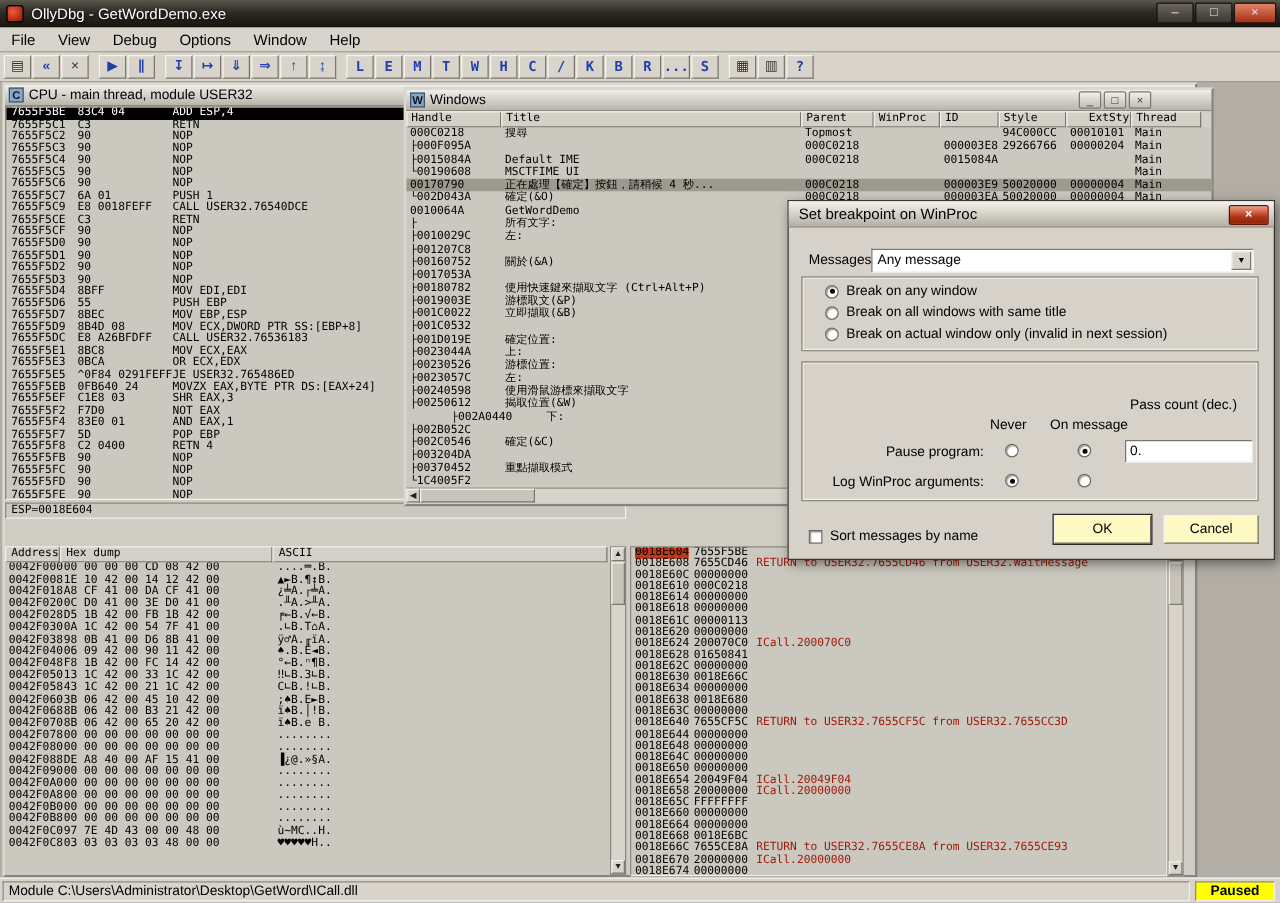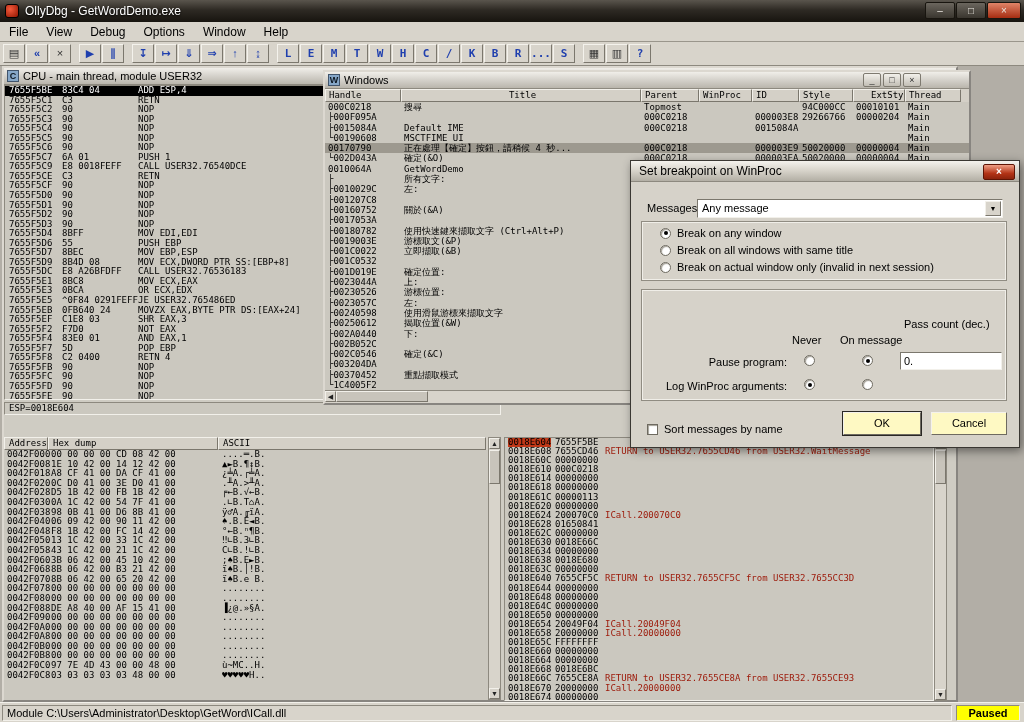--- a/index.html
+++ b/index.html
@@ -265,21 +265,21 @@
       <span class="wicon">W</span>
       <span>Windows</span>
       <span class="smbtns">
         <span class="smbtn">_</span>
         <span class="smbtn">□</span>
         <span class="smbtn">×</span>
       </span>
     </div>
     <div id="wcols">
         <div class="wcol" style="width: 76px;">Handle</div>
-        <div class="wcol" style="width: 240px; text-align: center;">Title</div>
+        <div class="wcol" style="width: 240px;">Title</div>
         <div class="wcol" style="width: 58px;">Parent</div>
         <div class="wcol" style="width: 53px;">WinProc</div>
         <div class="wcol" style="width: 47px;">ID</div>
         <div class="wcol" style="width: 54px;">Style</div>
         <div class="wcol" style="width: 52px; padding-left: 17px;">ExtStyle</div>
         <div class="wcol" style="width: 56px;">Thread</div>
       </div>
     <div id="wlist">
         <div class="wrow">
           <div class="wcell" style="width: 76px;">000C0218</div>
@@ -495,21 +495,21 @@
           <div class="wcell" style="width: 76px;">├00250612</div>
           <div class="wcell" style="width: 240px;">揭取位置(&amp;W)</div>
           <div class="wcell" style="width: 58px;"></div>
           <div class="wcell" style="width: 53px;"></div>
           <div class="wcell" style="width: 47px;"></div>
           <div class="wcell" style="width: 54px;"></div>
           <div class="wcell" style="width: 52px;"></div>
           <div class="wcell" style="width: 64px;"></div>
         </div>
         <div class="wrow">
-          <div class="wcell" style="width: 76px;">├002A0440</div>
+          <div class="wcell" style="width: 76px; margin-left: 33px;">├002A0440</div>
           <div class="wcell" style="width: 240px;">下:</div>
           <div class="wcell" style="width: 58px;"></div>
           <div class="wcell" style="width: 53px;"></div>
           <div class="wcell" style="width: 47px;"></div>
           <div class="wcell" style="width: 54px;"></div>
           <div class="wcell" style="width: 52px;"></div>
           <div class="wcell" style="width: 64px;"></div>
         </div>
         <div class="wrow">
           <div class="wcell" style="width: 76px;">├002B052C</div>

